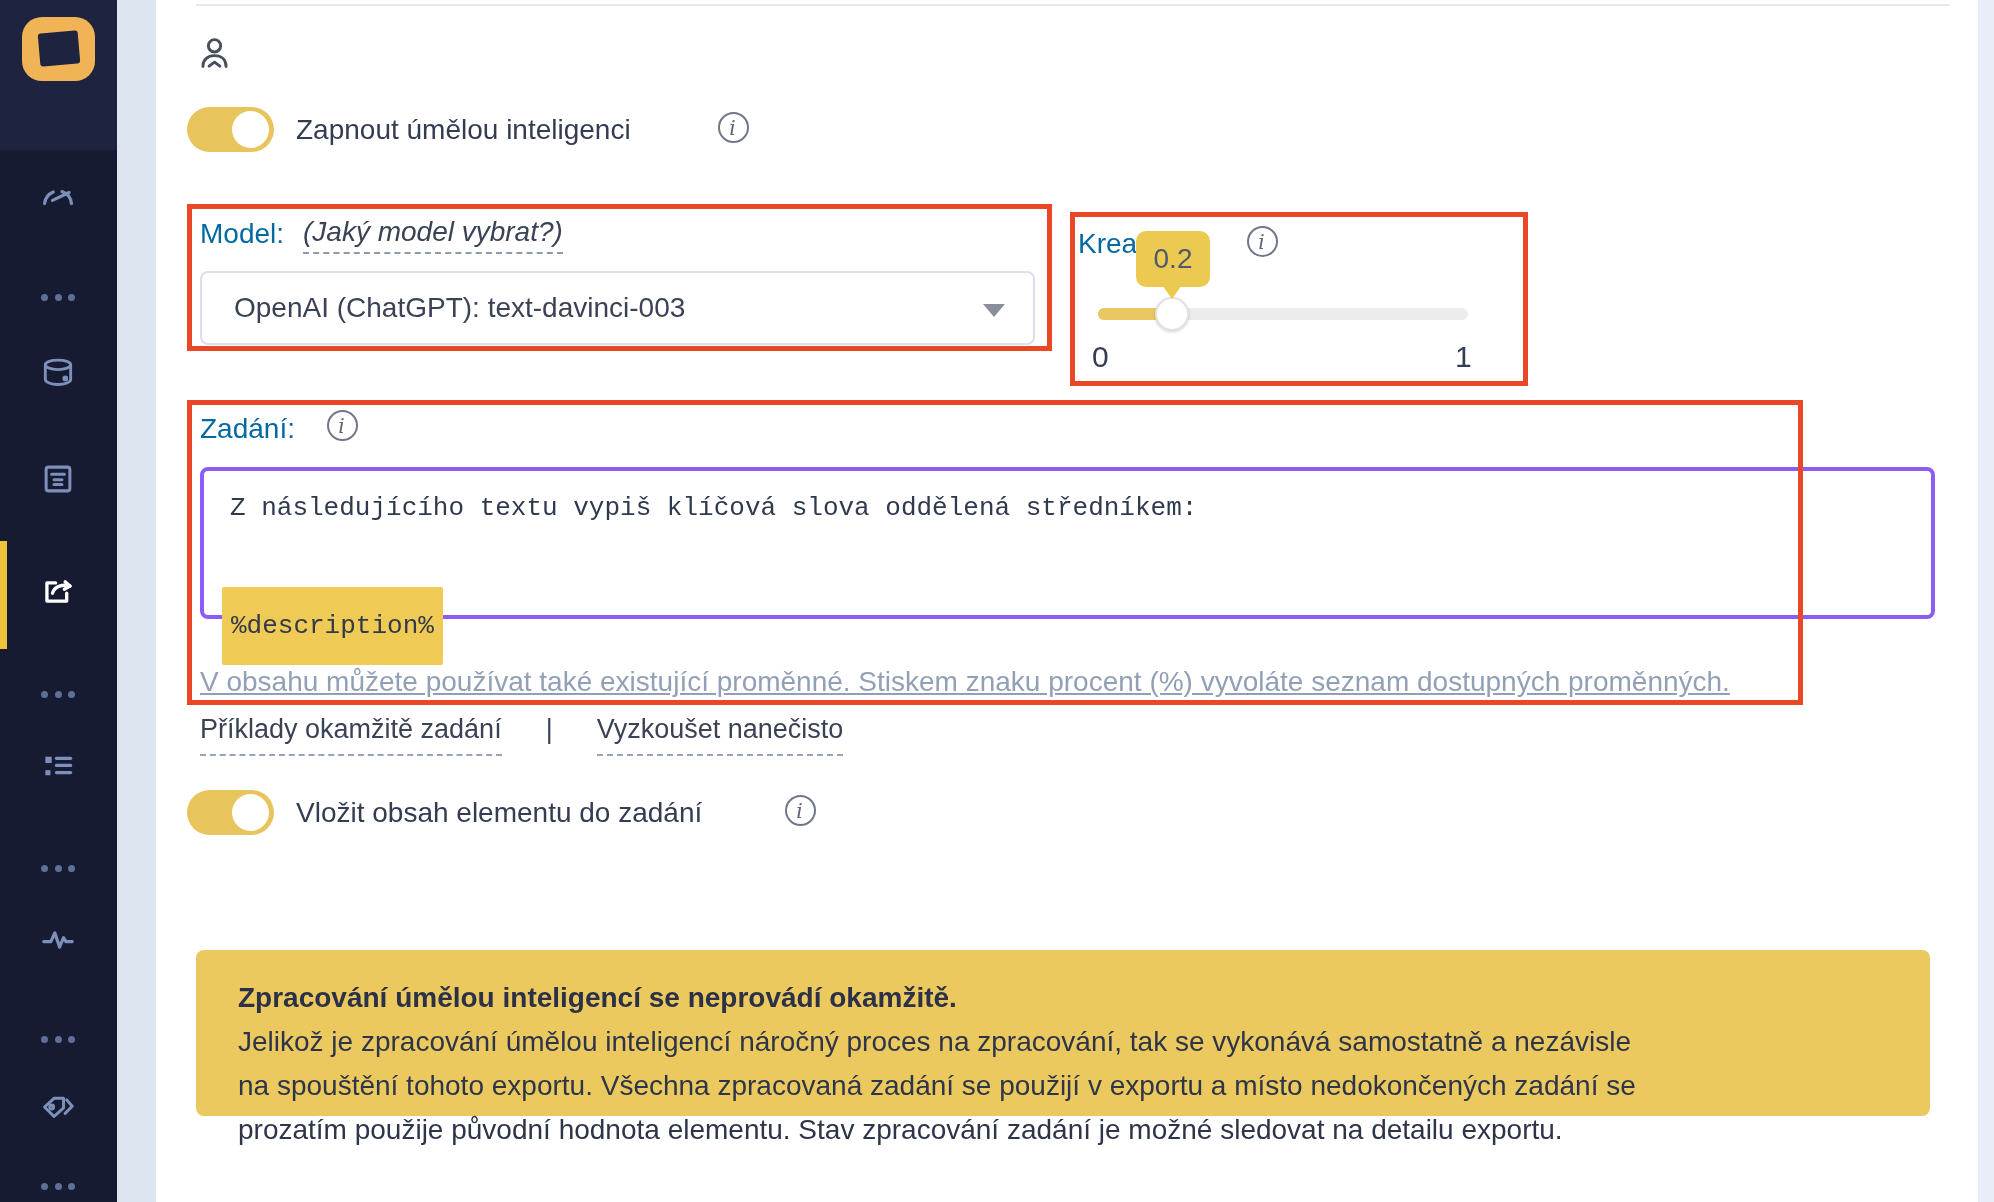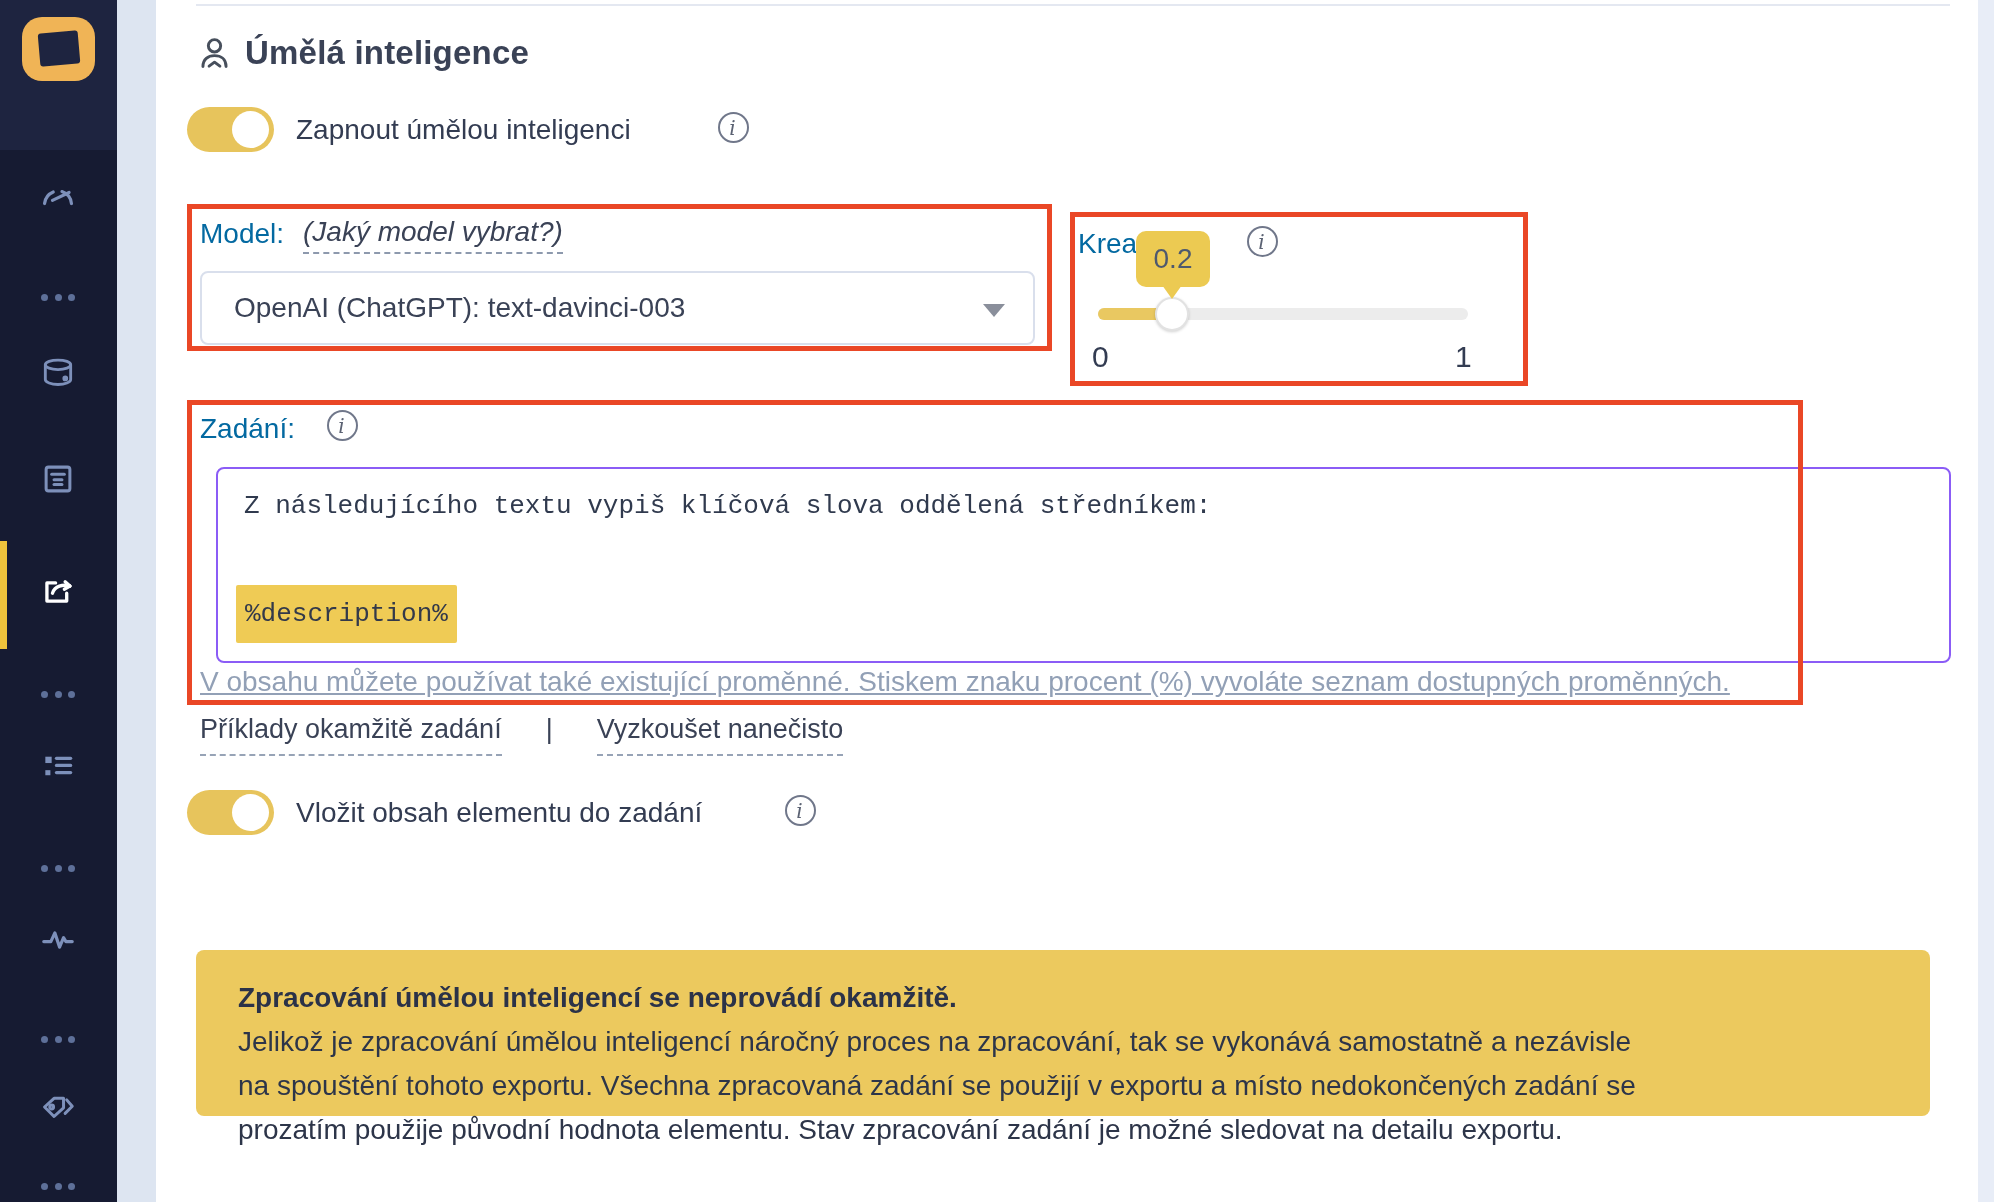--- a/index.html
+++ b/index.html
@@ -58,26 +58,26 @@
     display:flex; align-items:center; justify-content:center; font-size:28px; color:#4e596e; z-index:5; }
   .tooltip-pointer { left:1162px; top:285px; width:0; height:0; z-index:5;
     border-left:10px solid transparent; border-right:10px solid transparent; border-top:14px solid #ecca52; }
   .slider-track { left:1098px; top:308px; width:370px; height:12px; border-radius:6px; background:#ececec; }
   .slider-fill { left:1098px; top:308px; width:84px; height:12px; border-radius:6px; background:#e9c861; }
   .slider-knob { left:1155px; top:297px; width:34px; height:34px; border-radius:50%; background:#ffffff;
     border:2px solid #e2e2e2; box-shadow:0 1px 3px rgba(0,0,0,0.18); z-index:2; }
   .slider-min,.slider-max { font-size:30px; color:#333c52; }
 
   
-  .prompt-area { left:200px; top:467px; width:1735px; height:196px; background:#ffffff;
-    border:2px solid #8b5cf6; border-radius:8px;margin-left:16px; }
+  .prompt-area { left:200px; top:467px; width:1735px; height:152px; background:#ffffff;
+    border:4px solid #8b5cf6; border-radius:8px; }
   .mono-line { position:absolute; left:26px; font-family:"Liberation Mono","DejaVu Sans Mono",monospace;
     font-size:26px; color:#303a4e; white-space:pre; }
   .mono-var { position:absolute; left:18px; font-family:"Liberation Mono","DejaVu Sans Mono",monospace;
-    font-size:26px; color:#33394a; background:#efcb55; padding:14px 9px; border-radius:2px; }
+    font-size:26px; color:#33394a; background:#efcb55; padding:24px 9px; border-radius:2px; }
   .helper-text { left:200px; top:666px; font-size:28px; color:#92a0b6;text-decoration:underline; }
 
   .links-row { left:200px; top:714px; display:flex; align-items:flex-start; gap:44px; font-size:27px; color:#3a4256; }
   .dashed-link { border-bottom:2px dashed #97a3b6; padding-bottom:9px; cursor:pointer; }
   .link-sep { color:#3a4256; }
 
   
   .warning-box { left:196px; top:950px; width:1734px; height:166px; background:#ecc95e; border-radius:8px; }
   .warning-title { position:absolute; left:42px; top:32px; font-size:28px; font-weight:700; color:#2b3248; }
   .warning-line { position:absolute; left:42px; font-size:28px; color:#2d3549; }
@@ -194,21 +194,20 @@
 <div class="abs top-divider"></div>
 
 <div class="abs page-title-row">
   <span class="person-icon">
     <svg viewBox="0 0 24 24" fill="none" stroke="currentColor" stroke-width="1.9" stroke-linecap="round" stroke-linejoin="round">
       <circle cx="12" cy="7" r="4"></circle>
       <path d="M4.5 20.5 C4.5 15.8 7.8 13.4 12 13.4 S19.5 15.8 19.5 20.5"></path>
       <path d="M8.5 20.2 L12 17.6 L15.5 20.2"></path>
     </svg>
   </span>
-  <span class="page-title">Úmělá inteligence</span>
 </div>
 
 <div class="abs toggle" style="left:187px; top:107px;">
   <span class="knob"></span>
 </div>
 <span class="abs toggle-label" style="left:296px; top:114px;">Zapnout úmělou inteligenci</span>
 <span class="abs info-icon" style="left:718px; top:112px;">i</span>
 
 <span class="abs field-label" style="left:200px; top:218px;">Model:</span>
 <span class="abs hint-link" style="left:303px; top:216px;">(Jaký model vybrat?)</span>

